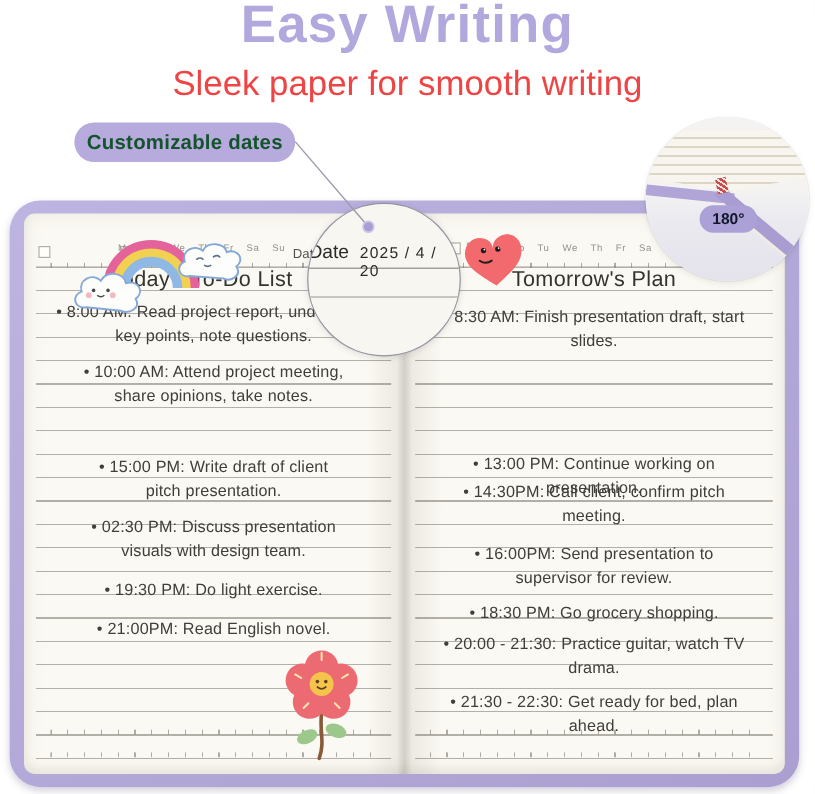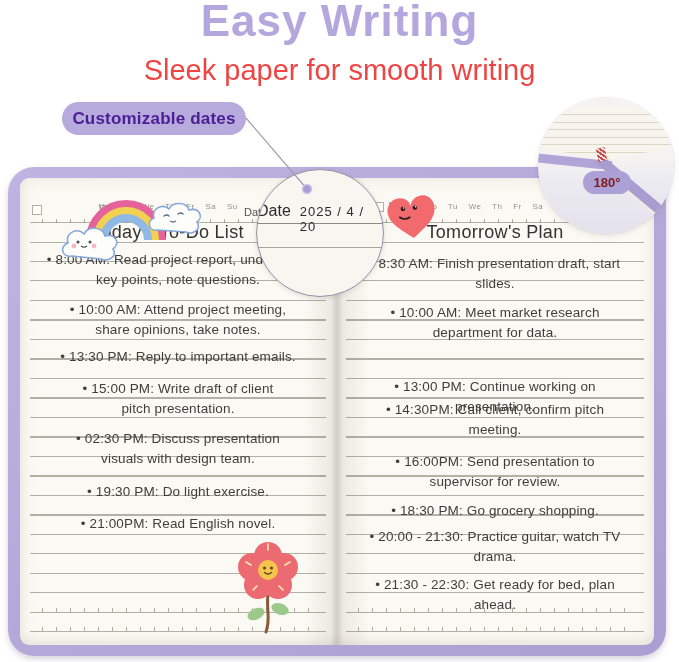--- a/index.html
+++ b/index.html
@@ -6,21 +6,21 @@
   body { background:#ffffff; font-family:"Liberation Sans", sans-serif; }
   .stage { position:relative; width:679px; height:662px; background:#fff; overflow:hidden;border-radius:14px; }
 
   .main-title { position:absolute; top:-4px; left:0; width:100%; text-align:center;
     font-size:44px; font-weight:800; letter-spacing:1px; color:#b2a8dd; }
   .subtitle { position:absolute; top:54px; left:0; width:100%; text-align:center;
     font-size:29px; font-weight:400; color:#ef4444; }
 
   .badge { position:absolute; left:62px; top:102px; width:184px; height:33px;
     background:#b6abdc; border-radius:17px; display:flex; align-items:center; justify-content:center;
-    color:#4c1d95; font-size:17px; font-weight:700; letter-spacing:.2px; }
+    color:#14532d; font-size:17px; font-weight:700; letter-spacing:.2px; }
 
   
   .cover { position:absolute; left:8px; top:167px; width:658px; height:489px;
     background:linear-gradient(145deg,#bdb4e1,#aa9fd0); border-radius:26px;
     box-shadow:0 3px 6px rgba(90,80,120,.25); }
   .pages { position:absolute; left:20px; top:178px; width:634px; height:467px;
     background:#fbf9f3; border-radius:9px;
     box-shadow:inset 0 0 16px rgba(140,130,110,.14), inset 0 -5px 8px rgba(120,110,90,.08); }
   .gutter { position:absolute; left:50%; top:0; width:64px; height:100%; transform:translateX(-50%);
     background:linear-gradient(to right, rgba(110,100,85,0) 0%, rgba(110,100,85,.10) 40%,
@@ -71,21 +71,21 @@
     background:#b0a5d6; transform:rotate(6deg); }
   .inset-barR { position:absolute; left:64px; top:57px; width:92px; height:10px;
     background:#a89cd0; transform:rotate(40deg); transform-origin:left top; }
   .inset-barR-pages { position:absolute; left:68px; top:67px; width:88px; height:7px;
     background:#efece4; transform:rotate(40deg); transform-origin:left top; }
   .inset-bookmark { position:absolute; left:59px; top:50px; width:9px; height:13px;
     transform:rotate(-12deg);
     background:repeating-linear-gradient(45deg, #cb4a50 0 2px, #ece5dc 2px 3.5px); }
   .inset-badge { position:absolute; left:45px; top:73px; width:48px; height:23px;
     background:#aca1d6; border-radius:12px; display:flex; align-items:center; justify-content:center;
-    color:#7f1d1d; font-size:13px; font-weight:700; }
+    color:#0f172a; font-size:13px; font-weight:700; }
 
   .sticker { position:absolute; }
 </style>
 </head>
 <body>
 
 <div class="stage">
 
   <div class="main-title">Easy Writing</div>
   <div class="subtitle">Sleek paper for smooth writing</div>
@@ -106,21 +106,20 @@
       <div class="date-field">Date</div>
       <div class="ruling"></div>
       <div class="tickline" style="top:41px;"></div>
       <div class="tickline" style="top:430px;"></div>
       <div class="tickline" style="top:449px;"></div>
 
       <div class="item" style="top:72px;">• 8:00 AM: Read project report, understand
 key points, note questions.</div>
       <div class="item" style="top:122px;">• 10:00 AM: Attend project meeting,
 share opinions, take notes.</div>
-      <div class="item" style="top:169px;">• 13:30 PM: Reply to important emails.</div>
       <div class="item" style="top:201px;">• 15:00 PM: Write draft of client
 pitch presentation.</div>
       <div class="item" style="top:251px;">• 02:30 PM: Discuss presentation
 visuals with design team.</div>
       <div class="item" style="top:304px;">• 19:30 PM: Do light exercise.</div>
       <div class="item" style="top:336px;">• 21:00PM: Read English novel.</div>
 
       <svg class="sticker" style="left:30px; top:4px;" width="160" height="80" viewBox="0 0 160 80">
         <path d="M34,58 A36,36 0 0 1 106,58" fill="none" stroke="#e4639b" stroke-width="8"></path>
         <path d="M41,58 A29,29 0 0 1 99,58" fill="none" stroke="#f1d052" stroke-width="8"></path>
@@ -169,22 +168,20 @@
 
       <div class="days">Mo Tu We Th Fr Sa Su</div>
       <div class="page-title" style="transform:none;">Tomorrow's Plan</div>
       <div class="ruling"></div>
       <div class="tickline" style="top:41px;"></div>
       <div class="tickline" style="top:430px;"></div>
       <div class="tickline" style="top:449px;"></div>
 
       <div class="item" style="top:76px;">• 8:30 AM: Finish presentation draft, start
 slides.</div>
-      <div class="item" style="top:125px;">• 10:00 AM: Meet market research
-department for data.</div>
       <div class="item" style="top:171px;margin-top:28px;">• 13:00 PM: Continue working on
 presentation.</div>
       <div class="item" style="top:222px;">• 14:30PM: Call client, confirm pitch
 meeting.</div>
       <div class="item" style="top:274px;">• 16:00PM: Send presentation to
 supervisor for review.</div>
       <div class="item" style="top:323px;">• 18:30 PM: Go grocery shopping.</div>
       <div class="item" style="top:349px;text-align:center;">• 20:00 - 21:30: Practice guitar, watch TV
 drama.</div>
       <div class="item" style="top:397px;">• 21:30 - 22:30: Get ready for bed, plan

